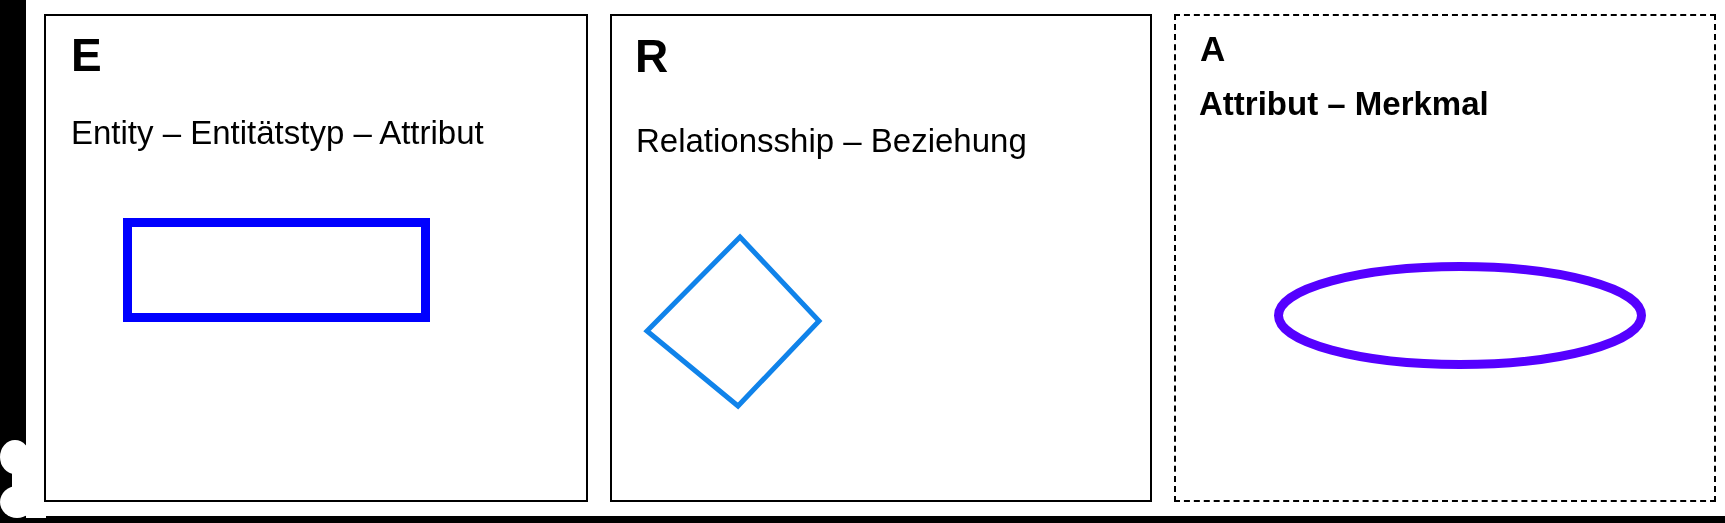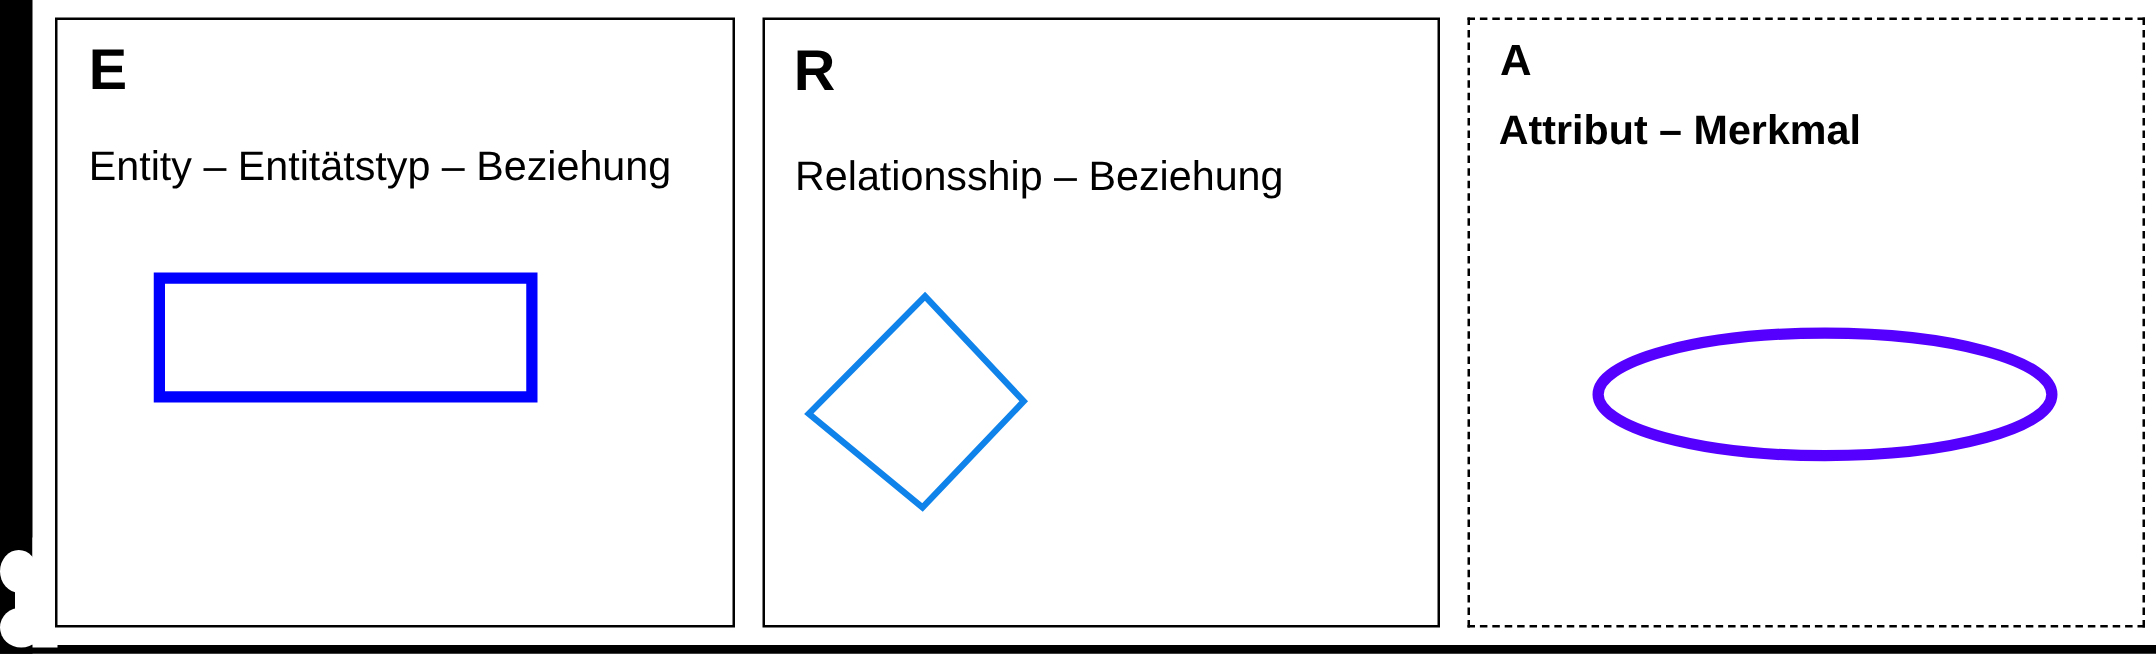--- a/index.html
+++ b/index.html
@@ -29,21 +29,21 @@
 
 <div class="edge-left"></div>
 <div class="edge-bottom"></div>
 <div class="blob" style="left:0;top:440px;width:30px;height:34px;"></div>
 <div class="blob" style="left:12px;top:462px;width:24px;height:30px;border-radius:4px;"></div>
 <div class="blob" style="left:0;top:486px;width:34px;height:32px;"></div>
 <div style="position:absolute;left:26px;top:430px;width:20px;height:88px;background:#fff;"></div>
 
 <div class="panel solid" style="left:44px;top:14px;width:544px;height:488px;"></div>
 <div class="letter" style="left:71px;top:32px;font-size:46px;">E</div>
-<div class="caption" style="left:71px;top:116px;font-size:33px;">Entity – Entitätstyp – Beziehung</div>
+<div class="caption" style="left:71px;top:116px;font-size:33px;">Entity – Entitätstyp – Attribut</div>
 
 <div class="panel solid" style="left:610px;top:14px;width:542px;height:488px;"></div>
 <div class="letter" style="left:635px;top:33px;font-size:46px;">R</div>
 <div class="caption" style="left:636px;top:124px;font-size:33px;">Relationsship – Beziehung</div>
 
 <div class="panel dashed" style="left:1174px;top:14px;width:542px;height:488px;"></div>
 <div class="letter" style="left:1200px;top:31px;font-size:35px;">A</div>
 <div class="caption" style="left:1199px;top:87px;font-size:33px;font-weight:bold;">Attribut – Merkmal</div>
 
 <svg class="shapes" width="1725" height="523" viewBox="0 0 1725 523">

